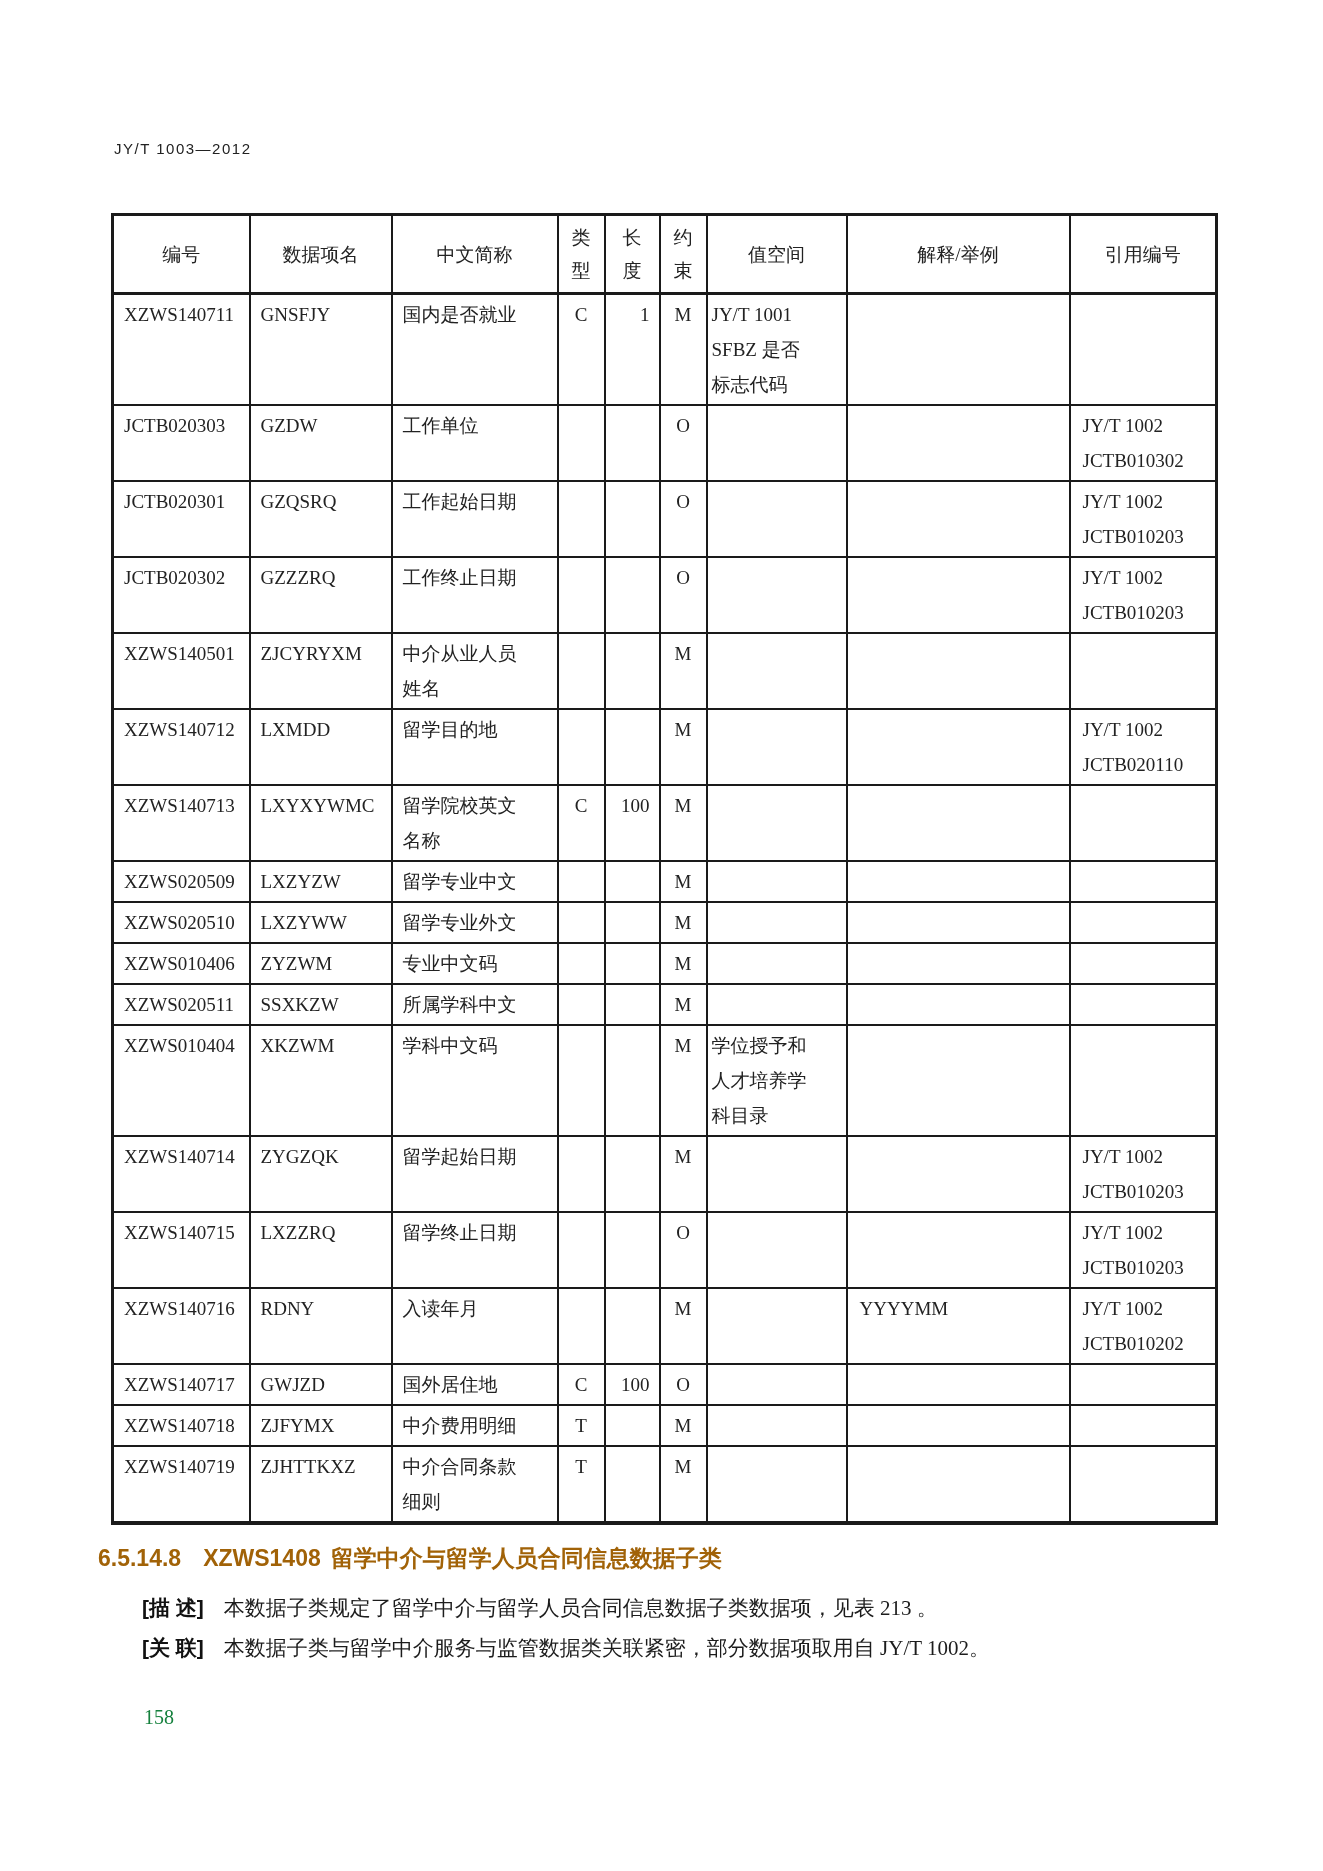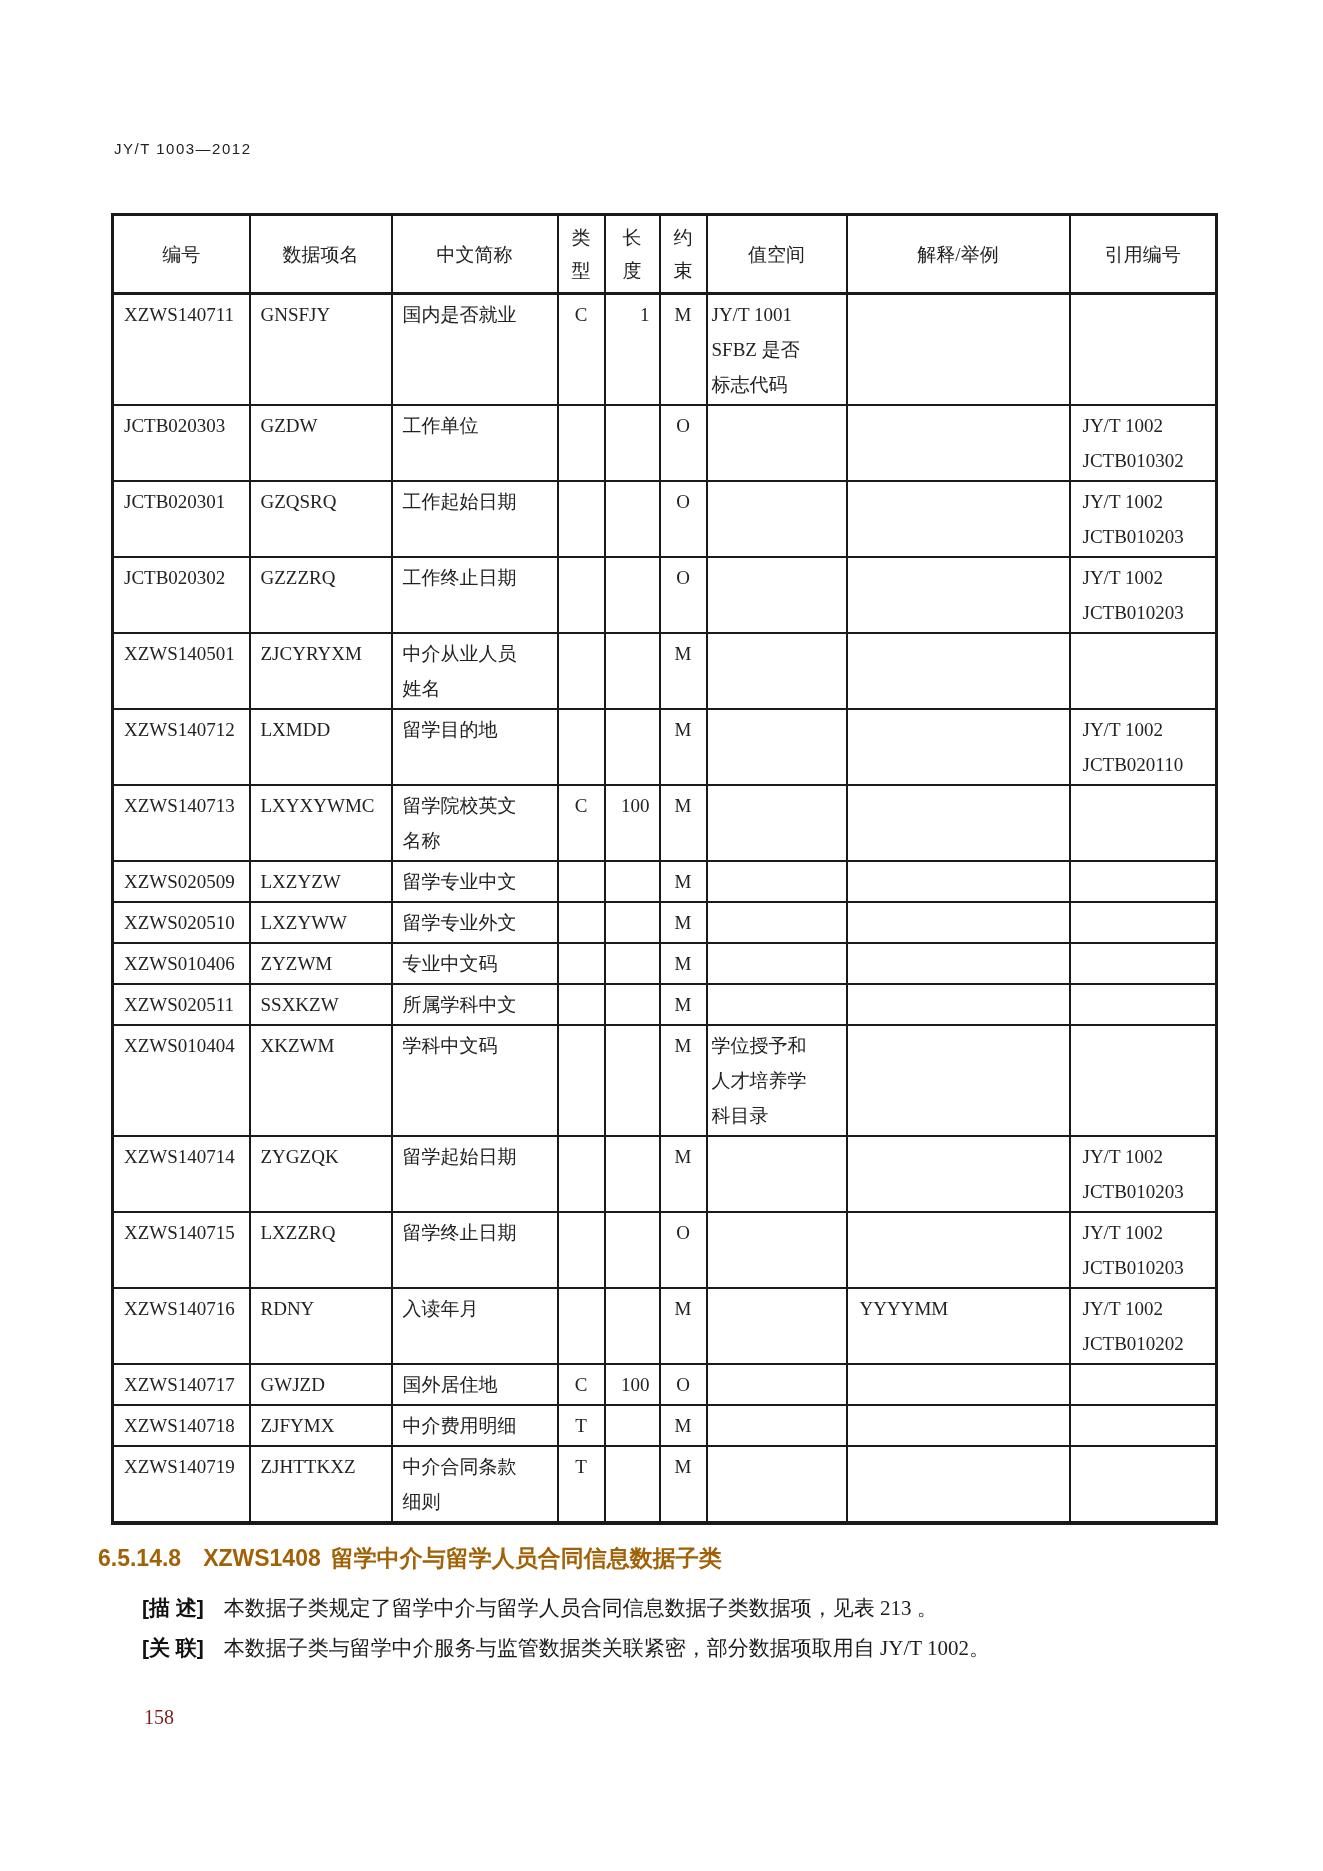--- a/index.html
+++ b/index.html
@@ -94,21 +94,21 @@
     font-family: "Liberation Sans", "DejaVu Sans", sans-serif;
     font-weight: bold;
     margin-right: 20px;
     color: #111111;
   }
   .page-number {
     position: absolute;
     left: 144px;
     top: 1706px;
     font-size: 20px;
-    color: #7f1d1d;
+    color: #15803d;
   }
 </style>
 </head>
 <body>
 
 <div class="page">
 
   <div class="doc-header">JY/T 1003—2012</div>
 
   <table class="data-table">

